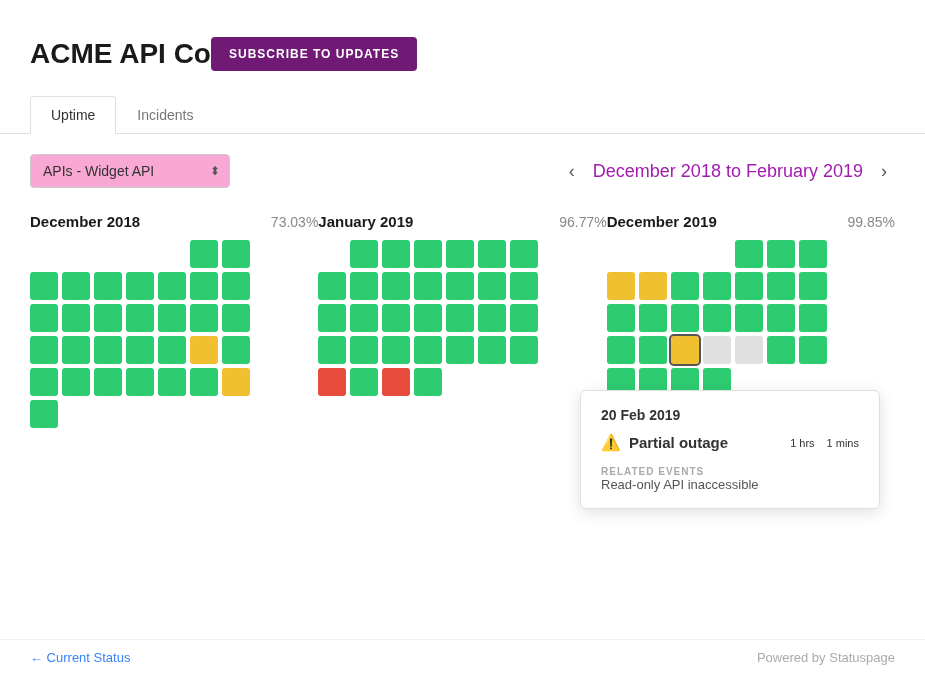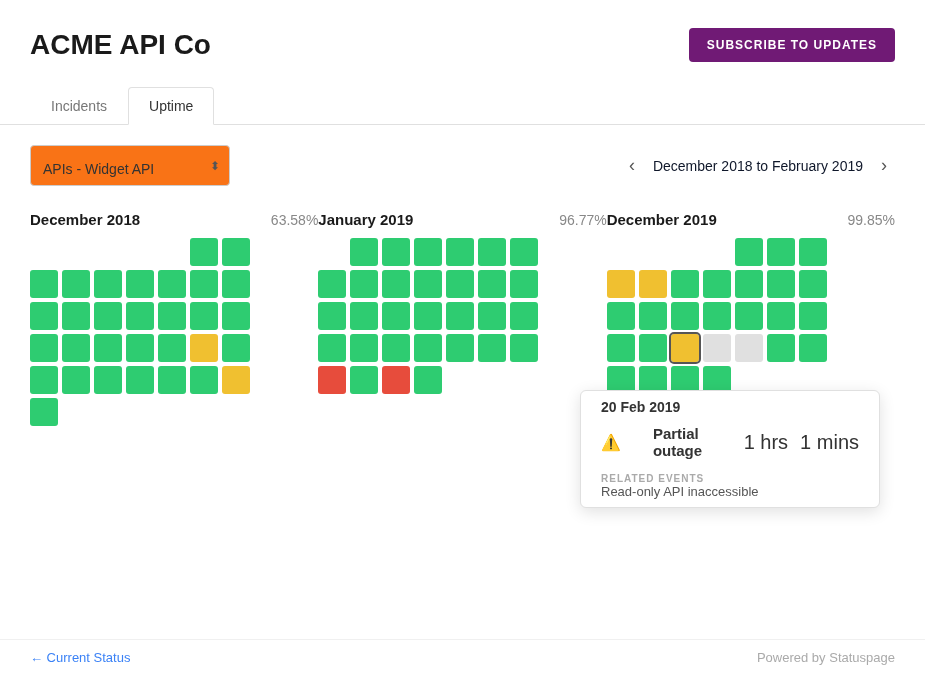--- a/index.html
+++ b/index.html
@@ -1,73 +1,73 @@
 <!DOCTYPE html>
 <html><head>
   <meta charset="utf-8">
   <style>
     * { box-sizing: border-box; margin: 0; padding: 0; }
     body { font-family: -apple-system, BlinkMacSystemFont, 'Segoe UI', Helvetica, Arial, sans-serif; background: #fff; color: #333; width: 925px; min-height: 675px; overflow: hidden; }
 
-    .header { display: flex; align-items: center; justify-content: space-between; padding: 28px 30px 15px 30px; }
+    .header { display: flex; align-items: center; padding: 37px 30px 15px 30px; }
     .header-title { font-size: 28px; font-weight: 700; color: #1a1a1a; }
     .subscribe-btn { background: #701a75; color: #fff; border: none; border-radius: 4px; padding: 10px 18px; font-size: 12px; font-weight: 700; letter-spacing: 1px; cursor: pointer; text-transform: uppercase; }
 
     .tabs { display: flex; border-bottom: 1px solid #e0e0e0; padding: 0 30px; margin-top: 10px; }
     .tab { padding: 10px 20px; font-size: 14px; color: #777; cursor: pointer; border: 1px solid transparent; border-bottom: none; margin-bottom: -1px; }
     .tab.active { color: #333; border: 1px solid #e0e0e0; border-bottom: 1px solid #fff; border-radius: 4px 4px 0 0; background: #fff; }
 
     .content { padding: 20px 30px; }
 
     .controls { display: flex; align-items: center; justify-content: space-between; margin-bottom: 25px; }
     .dropdown-wrap { position: relative; }
-    .dropdown { appearance: none; border: 1px solid #ccc; border-radius: 4px; padding: 15px 36px 8px 12px; font-size: 14px; color: #333; background: #f97316; cursor: pointer; min-width: 200px; }
+    .dropdown { appearance: none; border: 1px solid #ccc; border-radius: 4px; padding: 8px 36px 8px 12px; font-size: 14px; color: #333; background: #f9a8d4; cursor: pointer; min-width: 200px; }
     .dropdown-arrow { position: absolute; right: 10px; top: 50%; transform: translateY(-50%); pointer-events: none; font-size: 12px; color: #555; }
 
     .date-nav { display: flex; align-items: center; gap: 10px; }
     .nav-btn { background: none; border: none; cursor: pointer; font-size: 18px; color: #555; padding: 4px 8px; }
-    .date-range { font-size: 14px; color: #0f172a; }
+    .date-range { font-size: 18px; color: #a21caf; }
 
     .calendars { display: flex; }
     .calendar { flex: 1; }
     .cal-header { display: flex; justify-content: space-between; align-items: baseline; margin-bottom: 10px; }
     .cal-title { font-size: 15px; font-weight: 700; color: #1a1a1a; }
     .cal-uptime { font-size: 14px; color: #888; }
 
     .cal-grid { display: flex; flex-wrap: wrap; gap: 4px; }
     .cal-cell { width: 28px; height: 28px; border-radius: 3px; cursor: pointer; position: relative; }
     .cal-cell.green { background: #2ecc71; }
     .cal-cell.yellow { background: #f0c030; }
     .cal-cell.red { background: #e74c3c; }
     .cal-cell.gray { background: #e0e0e0; }
 
-    .tooltip { position: absolute; background: #fff; border: 1px solid #e0e0e0; border-radius: 6px; box-shadow: 0 4px 16px rgba(0,0,0,0.12); padding: 8px 20px; z-index: 100; width: 300px; left: 580px; top: 390px; }
+    .tooltip { position: absolute; background: #fff; border: 1px solid #e0e0e0; border-radius: 6px; box-shadow: 0 4px 16px rgba(0,0,0,0.12); padding: 16px 20px; z-index: 100; width: 300px; left: 580px; top: 390px; }
     .tooltip-date { font-size: 14px; font-weight: 600; color: #333; margin-bottom: 10px; }
     .tooltip-status { display: flex; align-items: center; gap: 8px; margin-bottom: 14px; }
     .tooltip-icon { font-size: 16px; }
-    .tooltip-label { font-size: 15px; font-weight: 600; color: #333; flex: 1; margin-left: 24px; }
-    .tooltip-time { font-size: 20px; color: #333; margin-left: 4px; }
+    .tooltip-label { font-size: 15px; font-weight: 600; color: #333; flex: 1; }
+    .tooltip-time { font-size: 11px; color: #333; margin-left: 4px; }
     .tooltip-section { font-size: 10px; font-weight: 700; letter-spacing: 1px; color: #aaa; text-transform: uppercase; }
     .tooltip-event { font-size: 13px; color: #555; }
 
     .footer { display: flex; justify-content: space-between; align-items: flex-end; padding: 10px 30px; border-top: 1px solid #f0f0f0; position: absolute; bottom: 0; left: 0; right: 0; }
     .footer-link { color: #3b82f6; font-size: 13px; text-decoration: none; cursor: pointer; }
     .footer-powered { font-size: 13px; color: #aaa; }
   </style>
 </head>
 <body>
 
 <div class="header">
   <span class="header-title">ACME API Co</span>
   <button class="subscribe-btn">SUBSCRIBE TO UPDATES</button>
 </div>
 
 <div class="tabs">
+  <div class="tab active">Uptime</div>
   <div class="tab">Incidents</div>
-  <div class="tab active">Uptime</div>
 </div>
 
 <div class="content">
   <div class="controls">
     <div class="dropdown-wrap">
       <select class="dropdown">
         <option>APIs - Widget API</option>
       </select>
       <span class="dropdown-arrow">⬍</span>
     </div>
@@ -76,21 +76,21 @@
       <span class="date-range">December 2018 to February 2019</span>
       <button class="nav-btn">›</button>
     </div>
   </div>
 
   <div class="calendars">
 
     <div class="calendar">
       <div class="cal-header">
         <span class="cal-title">December 2018</span>
-        <span class="cal-uptime">63.58%</span>
+        <span class="cal-uptime">73.03%</span>
       </div>
       <div class="cal-grid" id="grid-dec" style="display: grid; grid-template-columns: repeat(7, 28px); gap: 4px;">
           <div style="width: 28px; height: 28px;"></div>
           <div style="width: 28px; height: 28px;"></div>
           <div style="width: 28px; height: 28px;"></div>
           <div style="width: 28px; height: 28px;"></div>
           <div style="width: 28px; height: 28px;"></div>
           <div class="cal-cell green"></div>
           <div class="cal-cell green"></div>
           <div class="cal-cell green"></div>

